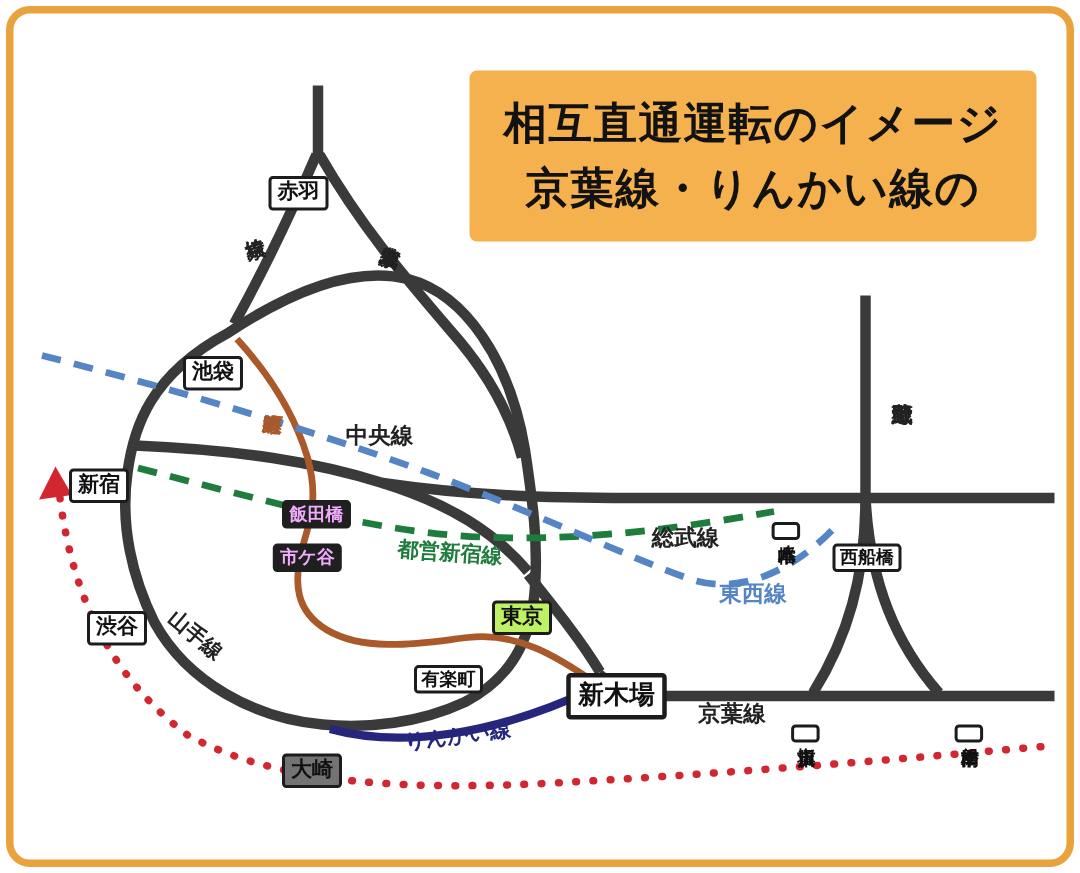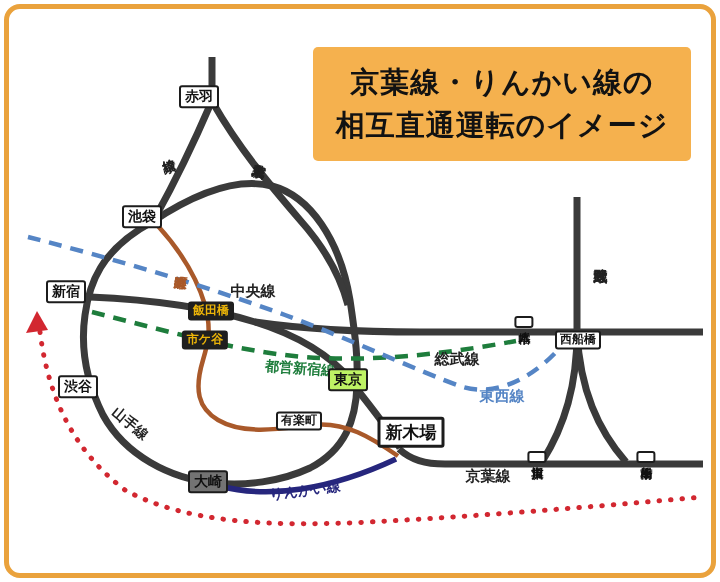--- a/index.html
+++ b/index.html
@@ -16,24 +16,24 @@
     position:absolute; left:313px; top:47px; width:378px; height:114px;
     background:#f5b14e; border-radius:5px; z-index:4;
     display:flex; flex-direction:column; align-items:center; justify-content:center;
     font-weight:bold; font-size:29px; line-height:1.5; color:#121212;
     letter-spacing:1px; text-align:center;
   }
   .station {
     position:absolute; transform:translate(-50%,-50%); z-index:3;
     background:#ffffff; border:2px solid #1c1c1c; border-radius:3px;
     color:#111; font-weight:bold; font-size:14px; line-height:1.1;
-    padding:2px 4px; white-space:nowrap; text-align:center;
+    padding:2px 4px; white-space:nowrap; text-align:center;margin-top:32px;
   }
   .station.small { font-size:12px; padding:1px 3px; }
-  .station.dark { background:#1f1f1f; color:#eab308; border-color:#1f1f1f; font-size:12px; padding:1px 3px; }
+  .station.dark { background:#1f1f1f; color:#f0abfc; border-color:#1f1f1f; font-size:12px; padding:1px 3px; }
   .station.big { font-size:17px; border-width:3px; padding:3px 5px; }
   .station.vert { writing-mode:vertical-rl; text-orientation:upright; font-size:12px; padding:4px 1px; }
   .line-label {
     position:absolute; transform:translate(-50%,-50%); z-index:2;
     color:#222; font-weight:bold; font-size:15px; white-space:nowrap;
   }
   .line-label.vert { writing-mode:vertical-rl; text-orientation:upright; }
   .line-label.sz13 { font-size:13px; }
   .line-label.sz14 { font-size:14px; }
 </style>
@@ -64,22 +64,22 @@
 
     <path fill="none" stroke-width="5.5" d="M 220 486 C 268 499 330 490 396 459" stroke="#26267d"></path>
 
     <path fill="none" stroke-width="5" stroke-linecap="round" stroke-dasharray="0.5 11" d="M 40 332 C 48 395 72 450 125 490 C 185 523 270 527 370 522 C 480 516 590 507 703 497" stroke="#d22730"></path>
     <polygon points="37,311 26,333 48,330" fill="#d22730"></polygon>
   </svg>
 
   <div class="frame" style="border-color: rgb(234, 162, 60);"></div>
 
   <div class="title-box" style="background: rgb(245, 177, 78);">
+    <span>相互直通運転のイメージ</span>
     <span>京葉線・りんかい線の</span>
-    <span>相互直通運転のイメージ</span>
   </div>
 
   <div class="station" style="left:199px; top:97px;">赤羽</div>
   <div class="station" style="left:142px; top:217px;">池袋</div>
   <div class="station" style="left:66px; top:292px;">新宿</div>
   <div class="station" style="left:78px; top:387px;">渋谷</div>
   <div class="station" style="left: 208px; top: 482px; background: #737373;">大崎</div>
   <div class="station" style="left: 348px; top: 380px; background: #bef264;">東京</div>
   <div class="station small" style="left:299px; top:421px;">有楽町</div>
   <div class="station dark" style="left:211px; top:311px;">飯田橋</div>

